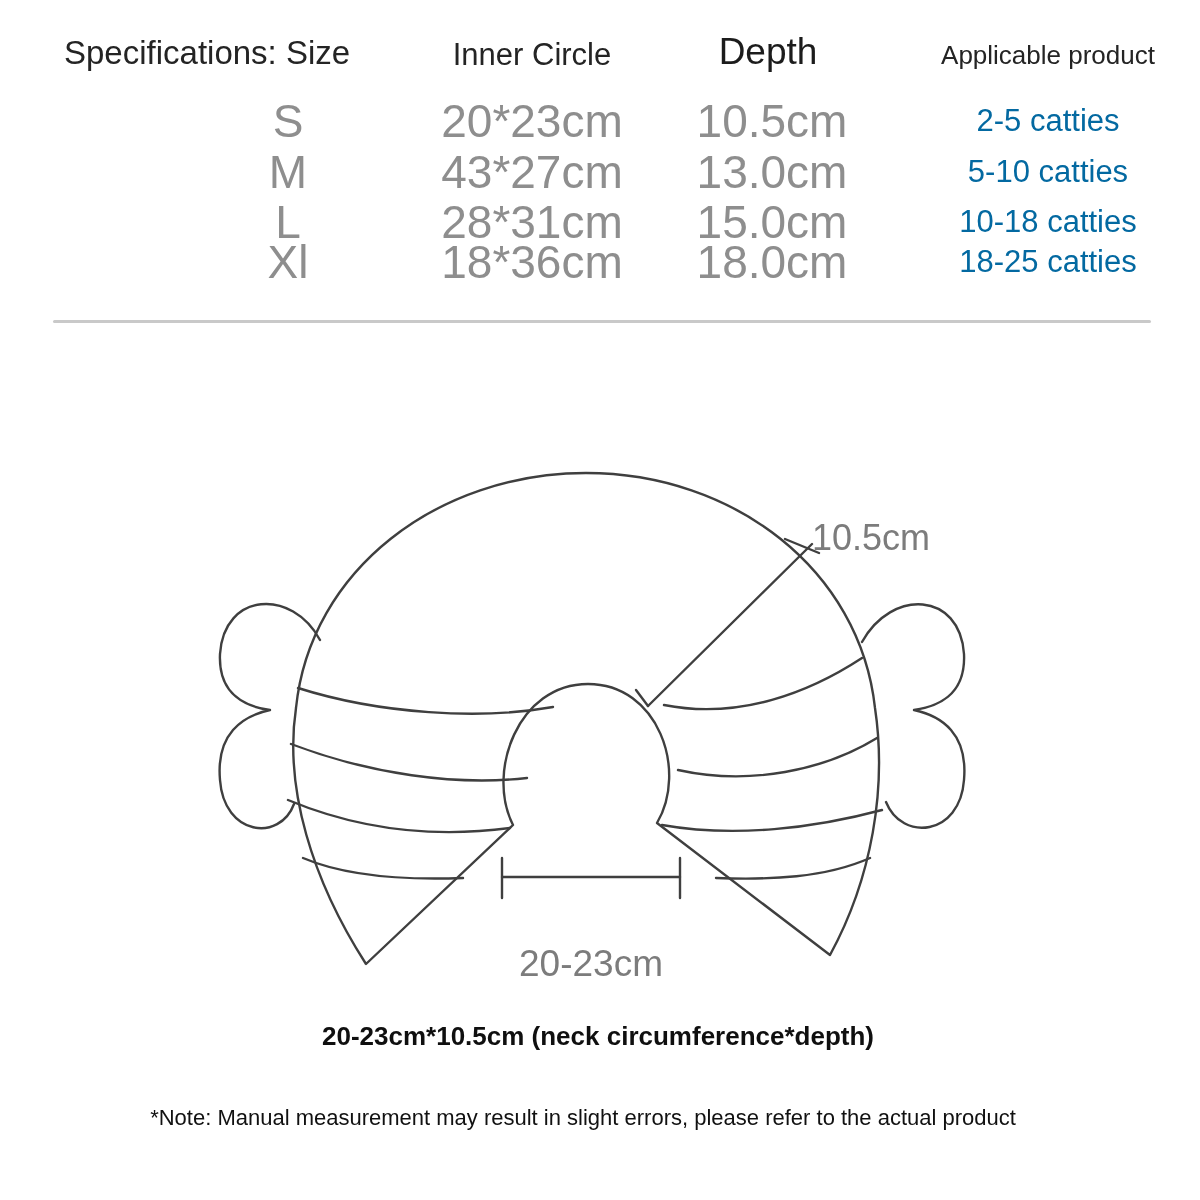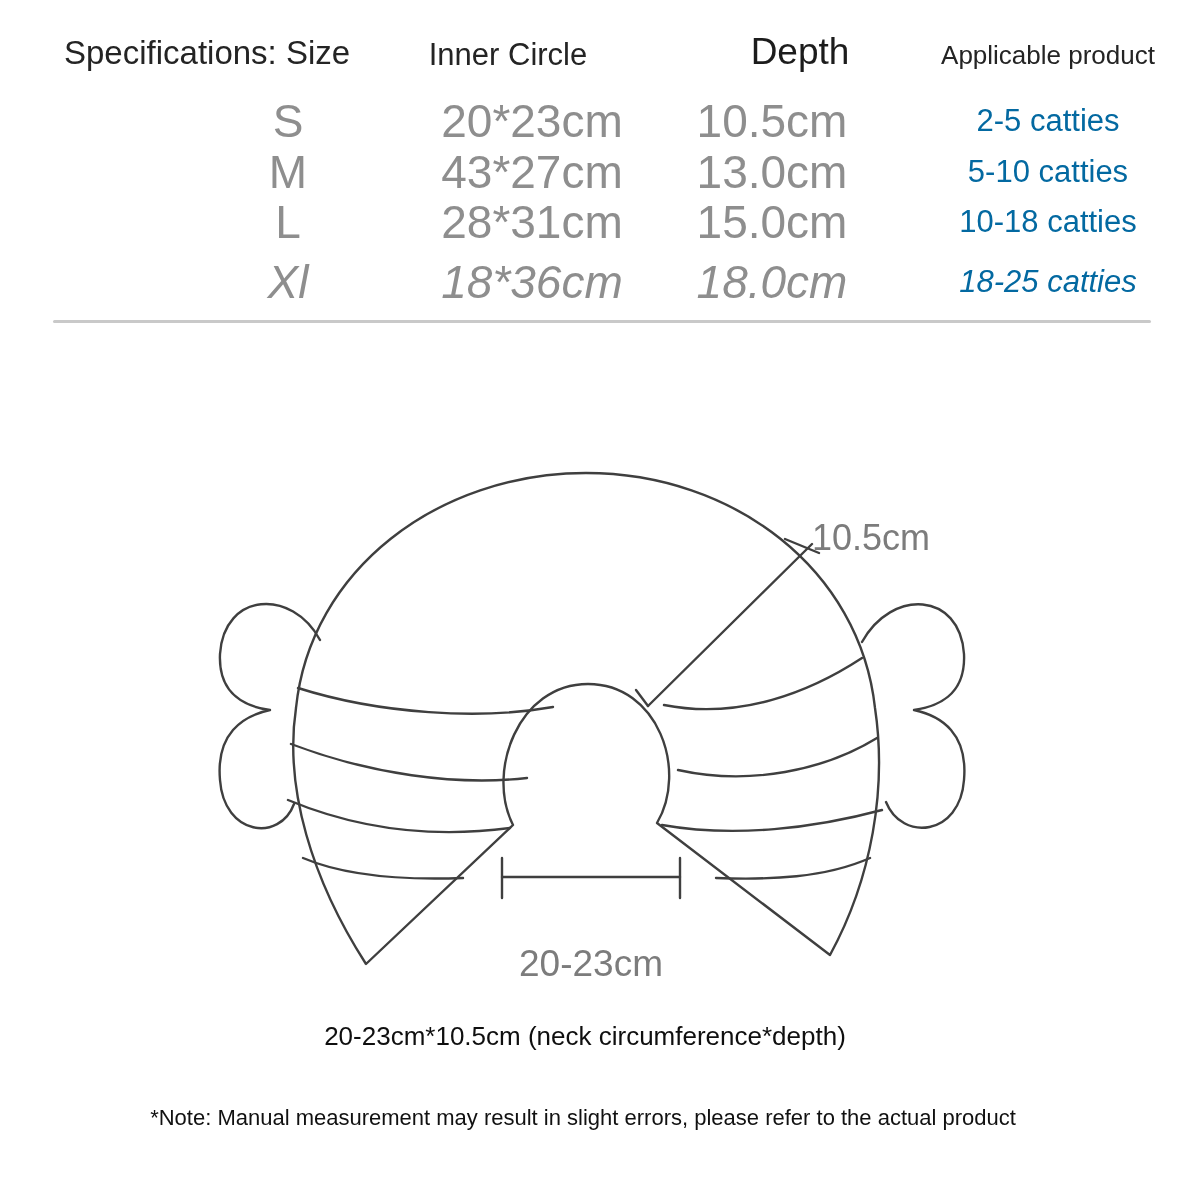--- a/index.html
+++ b/index.html
@@ -7,35 +7,35 @@
     width:1200px;height:1200px;background:#ffffff;
     font-family:"Liberation Sans","DejaVu Sans",sans-serif;
     position:relative;overflow:hidden;
   }
   .abs{position:absolute;}
   .cx{transform:translateX(-50%);white-space:nowrap;}
 
   
   .hdr{color:#242424;}
   .hdr-size{left:64px;top:34px;font-size:33px;text-align:right;}
-  .hdr-inner{left:508px;top:37px;font-size:31px;}
-  .hdr-depth{left:768px;top:31px;font-size:37px;color:#1c1c1c;margin-left:32px;}
+  .hdr-inner{left:532px;top:37px;font-size:31px;}
+  .hdr-depth{left:768px;top:31px;font-size:37px;color:#1c1c1c;}
   .hdr-weight{left:1048px;top:40px;font-size:26px;}
 
   .val{color:#8e8e8e;font-size:46px;line-height:52px;height:52px;}
   .wval{color:#0369a1;font-size:31px;line-height:52px;height:52px;}
-  .r0{top:95px;} .r1{top:146px;} .r2{top:196px;} .r3{top:256px;font-style:italic;}
+  .r0{top:95px;} .r1{top:146px;} .r2{top:196px;} .r3{top:236px;}
   .c-size{left:288px;} .c-inner{left:532px;} .c-depth{left:772px;} .c-weight{left:1048px;}
 
   .divider{left:53px;top:320px;width:1098px;height:3px;background:#c9c9c9;border-radius:2px;}
 
   
   .diagram-svg{left:180px;top:440px;}
   .dim-label{fill:#7c7c7c;}
-  .caption{left:585px;top:1021px;font-size:26px;color:#0f0f0f;font-weight:400;}
+  .caption{left:598px;top:1021px;font-size:26px;color:#0f0f0f;font-weight:700;}
   .note{left:583px;top:1065px;font-size:22px;color:#111111;margin-top:40px;}
 </style>
 </head>
 <body>
 
 <div>
   <div class="abs hdr hdr-size">Specifications: Size</div>
   <div class="abs cx hdr hdr-inner">Inner Circle</div>
   <div class="abs cx hdr hdr-depth">Depth</div>
   <div class="abs cx hdr hdr-weight">Applicable product</div>

